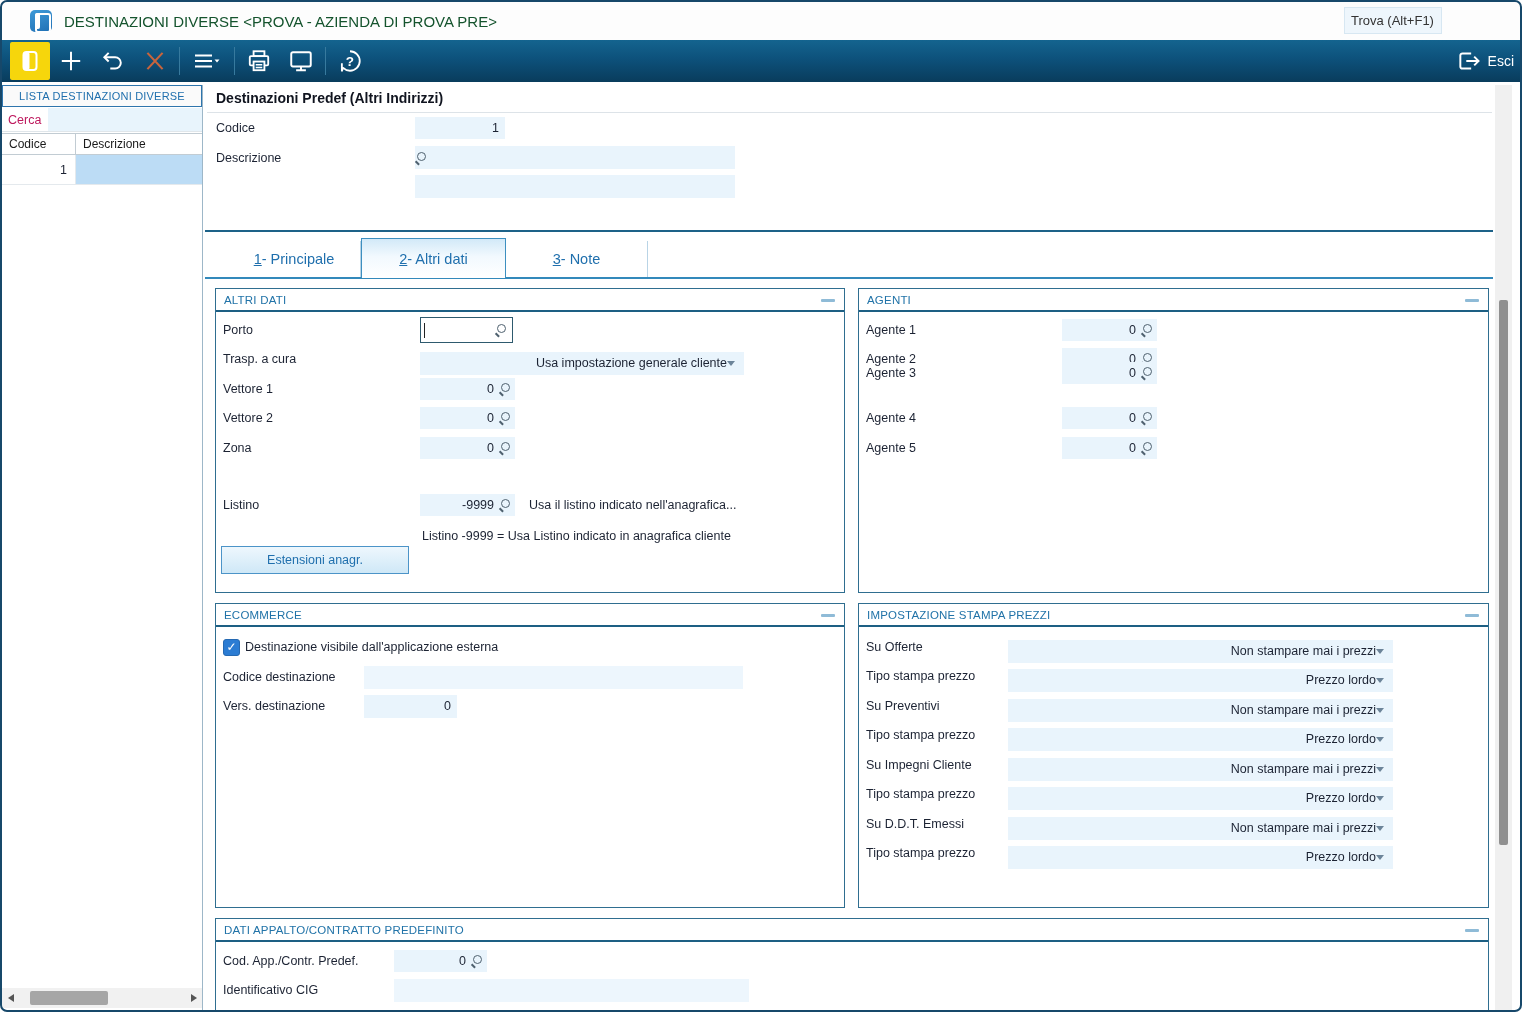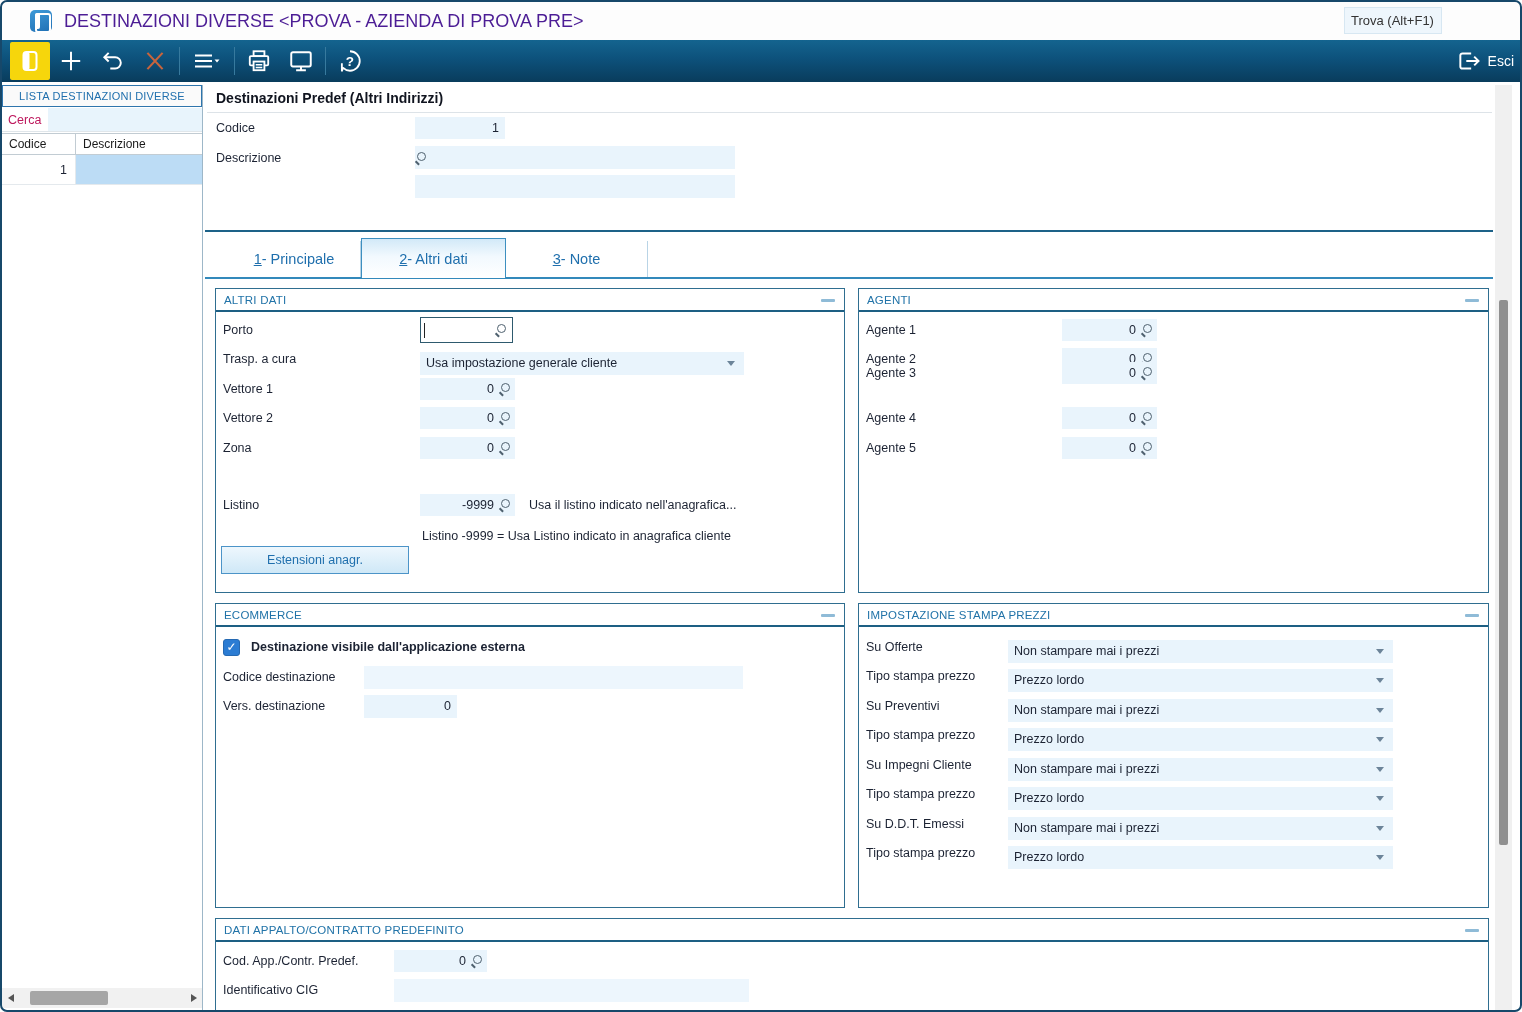--- a/index.html
+++ b/index.html
@@ -4,21 +4,21 @@
 <style>
   *{margin:0;padding:0;box-sizing:border-box;}
   html,body{width:1522px;height:1012px;}
   body{font-family:"Liberation Sans",sans-serif;background:#fff;position:relative;overflow:hidden;color:#1c2333;}
   .frame{position:absolute;inset:0;border:2px solid #17486a;border-radius:7px;pointer-events:none;z-index:60;}
   
   .titlebar{position:absolute;left:2px;top:2px;right:2px;height:38px;background:#fdfdfd;display:flex;align-items:center;z-index:5;}
   .appicon{width:22px;height:22px;margin-left:28px;border-radius:5px;background:linear-gradient(160deg,#3e9ad8,#1f6fb4);position:relative;flex:0 0 auto;}
   .appicon::before{content:"";position:absolute;left:5px;top:3px;width:12px;height:16px;border:2px solid #fff;border-radius:3px;}
   .appicon::after{content:"";position:absolute;left:5px;top:3px;width:5px;height:16px;background:#fff;border-radius:2px;}
-  .title-text{font-size:18px;color:#4c1d95;margin-left:12px;white-space:nowrap;}
+  .title-text{font-size:15px;color:#14532d;margin-left:12px;white-space:nowrap;}
   .win-controls{position:absolute;right:6px;top:0;height:38px;display:flex;align-items:center;}
   .win-btn{width:46px;height:36px;display:flex;align-items:center;justify-content:center;cursor:default;}
   .min-glyph{width:13px;height:2px;background:#555;}
   .max-glyph{width:12px;height:12px;border:1.6px solid #444;}
   .close-glyph{font-size:16px;color:#222;line-height:1;}
   
   .toolbar{position:absolute;left:2px;top:40px;right:2px;height:42px;background:linear-gradient(180deg,#14648f 0%,#0d517b 45%,#093c5c 100%);display:flex;align-items:center;z-index:5;}
   .tb-yellow{width:40px;height:38px;margin-left:8px;background:#f6d60c;border-radius:2px;display:flex;align-items:center;justify-content:center;}
   .tb-btn{width:42px;height:38px;display:flex;align-items:center;justify-content:center;}
   .tb-sep{width:1px;height:28px;background:#377a9e;margin:0 3px;}
@@ -62,32 +62,32 @@
   .panel-header{position:absolute;left:0;top:0;right:0;height:23px;border-bottom:2px solid #1d5f83;display:flex;align-items:center;padding-left:8px;color:#2173a8;font-size:11.5px;letter-spacing:.2px;}
   .dash{position:absolute;right:9px;top:10px;width:14px;height:3px;background:#8fbbd7;border-radius:1px;}
   .prow{position:absolute;left:7px;height:24px;display:flex;align-items:center;}
   .lbl{font-size:12.5px;color:#1c2333;flex:0 0 auto;}
   .p-altri .lbl{width:197px;}
   .p-agenti .lbl{width:196px;}
   .p-ecom .lbl{width:141px;}
   .p-stampa .lbl{width:142px;}
   .p-appalto .lbl{width:171px;}
   .nfld{width:95px;height:22px;background:#e9f4fc;display:flex;align-items:center;justify-content:flex-end;gap:4px;padding-right:4px;font-size:12.5px;}
-  .ddfld{height:23px;background:#e9f4fc;display:flex;align-items:center;justify-content:space-between;padding:0 9px 0 6px;font-size:12.5px;color:#1c2333;margin-top:8px;}
+  .ddfld{height:23px;background:#e9f4fc;display:flex;align-items:center;justify-content:flex-end;padding:0 9px 0 6px;font-size:12.5px;color:#1c2333;margin-top:8px;}
   .caret{width:0;height:0;border-left:4px solid transparent;border-right:4px solid transparent;border-top:5px solid #6c8499;}
   .mag{position:relative;display:inline-block;width:13px;height:13px;flex:0 0 auto;}
   .mag::before{content:"";position:absolute;right:1px;top:0;width:7px;height:7px;border:1.5px solid #4f616f;border-radius:50%;}
   .mag::after{content:"";position:absolute;left:1px;bottom:1px;width:5px;height:1.6px;background:#4f616f;transform:rotate(45deg);}
   .porto{width:93px;height:26px;background:#fff;border:1px solid #2e5a6e;display:flex;align-items:center;justify-content:space-between;padding:0 5px 0 3px;}
   .caret-line{width:1px;height:15px;background:#222;}
   .hint{font-size:12.5px;color:#1c2333;margin-left:14px;white-space:nowrap;}
   .note{position:absolute;left:206px;top:240px;font-size:12.5px;color:#1c2333;white-space:nowrap;}
   .btn-est{position:absolute;left:5px;top:257px;width:188px;height:28px;border:1px solid #4c94c8;background:linear-gradient(180deg,#eef7fd,#cfe8f7);color:#1f6fad;font-size:12.5px;display:flex;align-items:center;justify-content:center;}
   .chk{width:17px;height:17px;border-radius:3px;background:#2b7cd3;border:1px solid #2569b2;display:flex;align-items:center;justify-content:center;color:#fff;font-size:12px;flex:0 0 auto;}
-  .chk-lab{font-size:12.5px;margin-left:11px;font-weight:bold;}
+  .chk-lab{font-size:12.5px;margin-left:5px;}
   .wfld{height:23px;background:#edf6fd;}
   
   .vscroll{position:absolute;left:1495px;top:85px;width:17px;height:925px;background:#f0f0f0;}
   .vthumb{position:absolute;left:4px;top:215px;width:9px;height:545px;background:#909090;border-radius:2px;}
   svg{display:block;}
 </style>
 </head>
 <body>
 
 <div class="titlebar">

